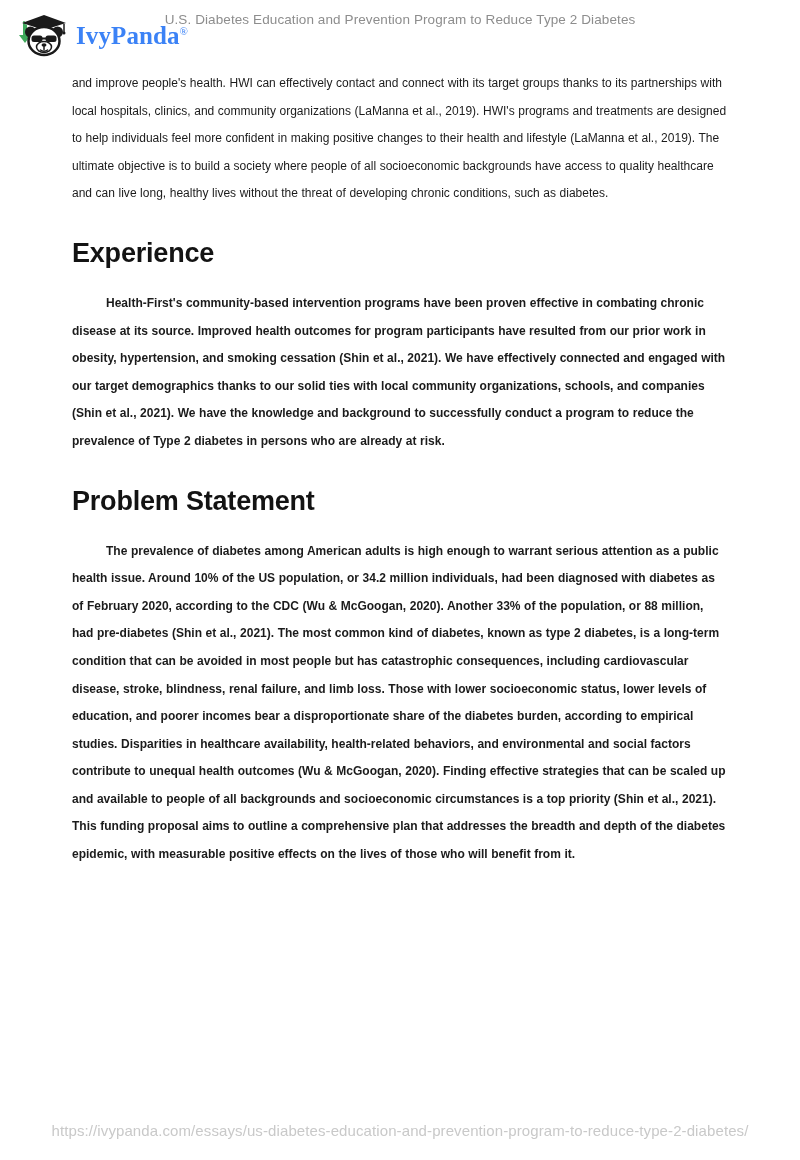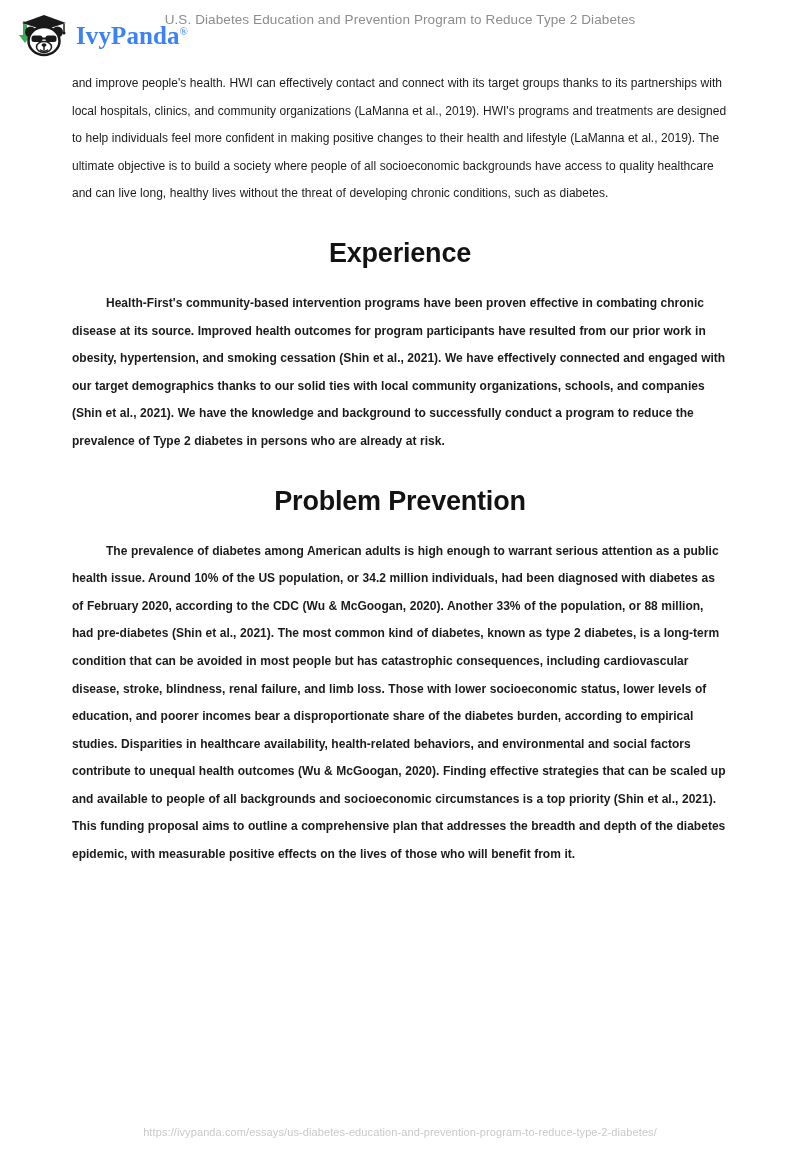--- a/index.html
+++ b/index.html
@@ -85,35 +85,34 @@
     text-indent: 34px;
     font-weight: bold;
   }
   h2.section-heading {
     font-size: 27px;
     font-weight: bold;
     color: #131313;
     margin: 0;
     letter-spacing: -0.2px;
     line-height: 34px;
-    text-align: center;
   }
   .gap-before-heading { height: 28px; }
   .gap-after-heading  { height: 20px; }
 
   
   .page-footer {
     position: absolute;
     left: 0;
     bottom: 20px;
     width: 800px;
     text-align: center;
   }
   .footer-url {
-    font-size: 11px;
+    font-size: 15px;
     color: #c9c9c9;
     letter-spacing: 0.1px;
   }
 </style>
 </head>
 <body>
 
 <div class="page-header">
 
   <div class="brand">
@@ -149,21 +148,21 @@
 
   <p class="para">and improve people's health. HWI can effectively contact and connect with its target groups thanks to its partnerships with local hospitals, clinics, and community organizations (LaManna et al., 2019). HWI's programs and treatments are designed to help individuals feel more confident in making positive changes to their health and lifestyle (LaManna et al., 2019). The ultimate objective is to build a society where people of all socioeconomic backgrounds have access to quality healthcare and can live long, healthy lives without the threat of developing chronic conditions, such as diabetes.</p>
 
   <div class="gap-before-heading"></div>
   <h2 class="section-heading">Experience</h2>
   <div class="gap-after-heading"></div>
 
   <p class="para indent">Health-First's community-based intervention programs have been proven effective in combating chronic disease at its source. Improved health outcomes for program participants have resulted from our prior work in obesity, hypertension, and smoking cessation (Shin et al., 2021). We have effectively connected and engaged with our target demographics thanks to our solid ties with local community organizations, schools, and companies (Shin et al., 2021). We have the knowledge and background to successfully conduct a program to reduce the prevalence of Type 2 diabetes in persons who are already at risk.</p>
 
   <div class="gap-before-heading"></div>
-  <h2 class="section-heading">Problem Prevention</h2>
+  <h2 class="section-heading">Problem Statement</h2>
   <div class="gap-after-heading"></div>
 
   <p class="para indent">The prevalence of diabetes among American adults is high enough to warrant serious attention as a public health issue. Around 10% of the US population, or 34.2 million individuals, had been diagnosed with diabetes as of February 2020, according to the CDC (Wu &amp; McGoogan, 2020). Another 33% of the population, or 88 million, had pre-diabetes (Shin et al., 2021). The most common kind of diabetes, known as type 2 diabetes, is a long-term condition that can be avoided in most people but has catastrophic consequences, including cardiovascular disease, stroke, blindness, renal failure, and limb loss. Those with lower socioeconomic status, lower levels of education, and poorer incomes bear a disproportionate share of the diabetes burden, according to empirical studies. Disparities in healthcare availability, health-related behaviors, and environmental and social factors contribute to unequal health outcomes (Wu &amp; McGoogan, 2020). Finding effective strategies that can be scaled up and available to people of all backgrounds and socioeconomic circumstances is a top priority (Shin et al., 2021). This funding proposal aims to outline a comprehensive plan that addresses the breadth and depth of the diabetes epidemic, with measurable positive effects on the lives of those who will benefit from it.</p>
 </div>
 
 <div class="page-footer">
   <span class="footer-url">https://ivypanda.com/essays/us-diabetes-education-and-prevention-program-to-reduce-type-2-diabetes/</span>
 </div>
 
 </body></html>

